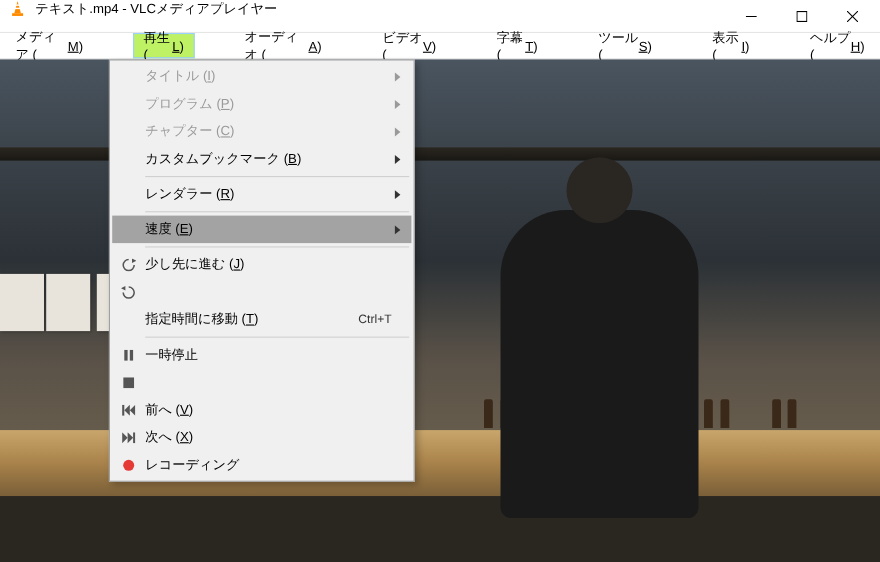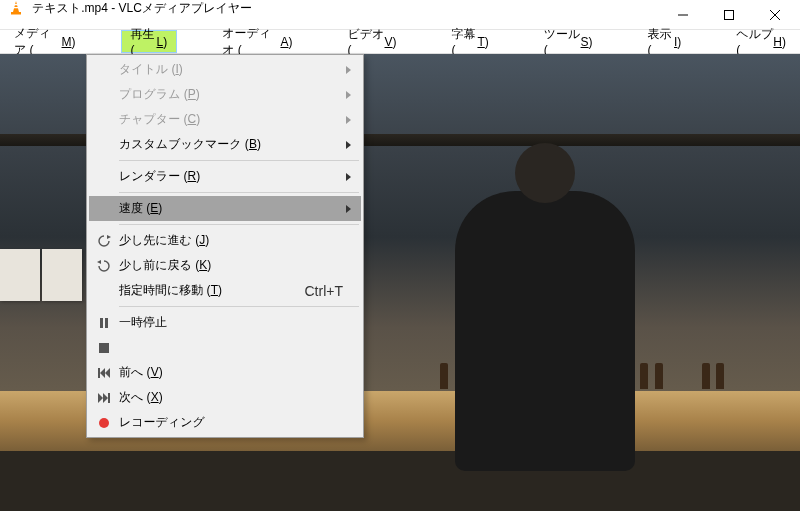--- a/index.html
+++ b/index.html
@@ -71,21 +71,21 @@
   position:absolute; bottom:40px; left:455px; width:180px; height:280px;
   background:#1a1a1a; border-radius:60px 60px 10px 10px;
 }
 .figure-head { position:absolute; top:-48px; left:60px; width:60px; height:60px; background:#2a2622; border-radius:50%; }
 .bottle { position:absolute; width:8px; height:26px; background:#3a2818; border-radius:2px 2px 0 0; }
 .paper { position:absolute; width:40px; height:52px; background:#e8e4dc; box-shadow:1px 1px 3px rgba(0,0,0,.3); font-size:6px; padding:3px; color:#b8342c; }
 
 .dropdown {
   position: absolute;
   top: 54px;
-  left: 86px;
+  left: 99px;
   width: 278px;
   background: #f0f0f0;
   border: 1px solid #a0a0a0;
   box-shadow: 3px 3px 6px rgba(0,0,0,0.25);
   z-index: 100;
   padding: 2px;
 }
 .dd-item {
   display: flex;
   align-items: center;
@@ -99,21 +99,21 @@
 }
 .dd-item.disabled { color: #9a9a9a; }
 .dd-icon {
   width: 22px;
   display: flex;
   justify-content: center;
   font-size: 11px;
   color: #555;
 }
 .dd-label { flex: 1; padding-left: 4px; }
-.dd-shortcut { color: #333; font-size: 14px; padding-right: 10px; }
+.dd-shortcut { color: #333; font-size: 11px; padding-right: 10px; }
 .dd-arrow {
   width: 0; height: 0;
   border-top: 4px solid transparent;
   border-bottom: 4px solid transparent;
   border-left: 5px solid #333;
   position: absolute;
   right: 10px;
 }
 .dd-item.disabled .dd-arrow { border-left-color:#9a9a9a; }
 .dd-sep {
@@ -231,21 +231,20 @@
       </span>
       <span class="dd-label">少し先に進む (<span class="underline">J</span>)</span>
     </div>
     <div class="dd-item">
       <span class="dd-icon">
         <svg width="14" height="12">
           <path d="M7 1 A5 5 0 1 1 2 6" fill="none" stroke="#555" stroke-width="1.4"></path>
           <polygon points="4,0 0,2 4,4" fill="#555"></polygon>
         </svg>
       </span>
-      <span class="dd-label">少し前に戻る (<span class="underline">K</span>)</span>
     </div>
     <div class="dd-item">
       <span class="dd-icon"></span>
       <span class="dd-label">指定時間に移動 (<span class="underline">T</span>)</span>
       <span class="dd-shortcut">Ctrl+T</span>
     </div>
     <div class="dd-sep"></div>
     <div class="dd-item">
       <span class="dd-icon">
         <svg width="10" height="10">

